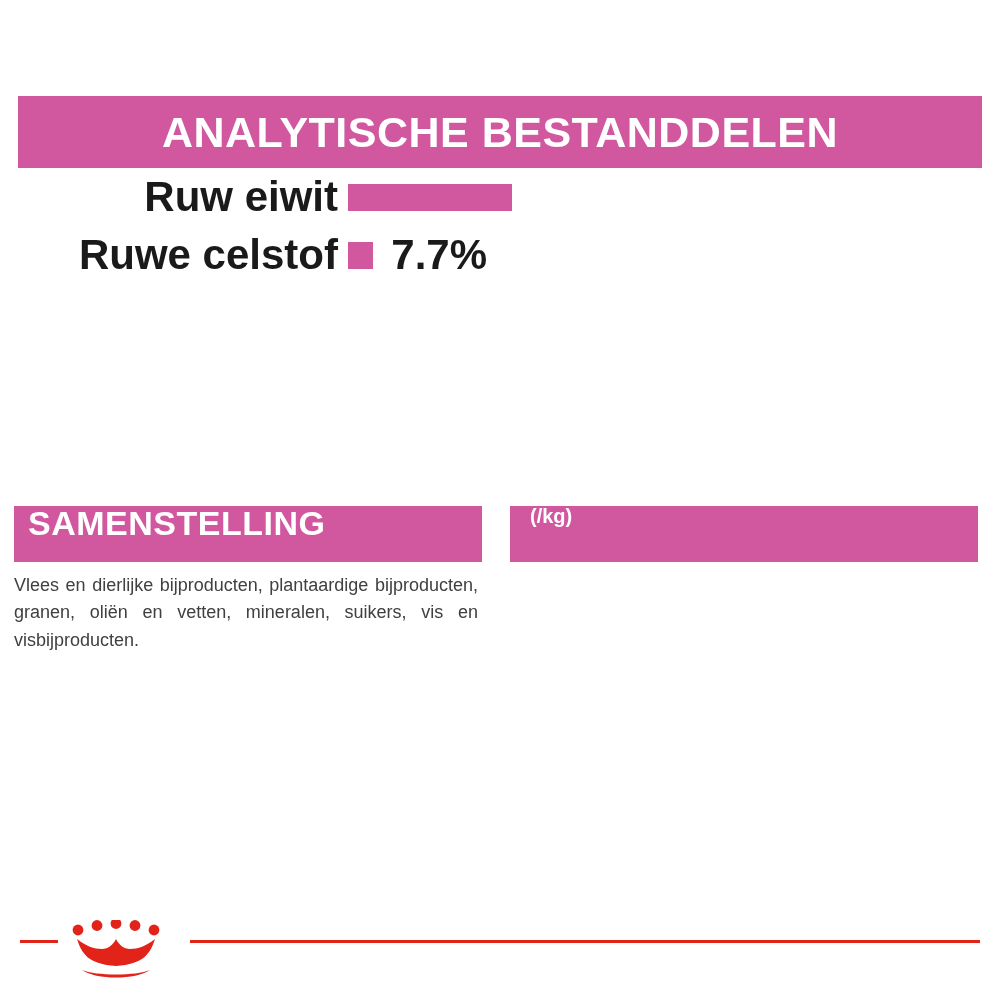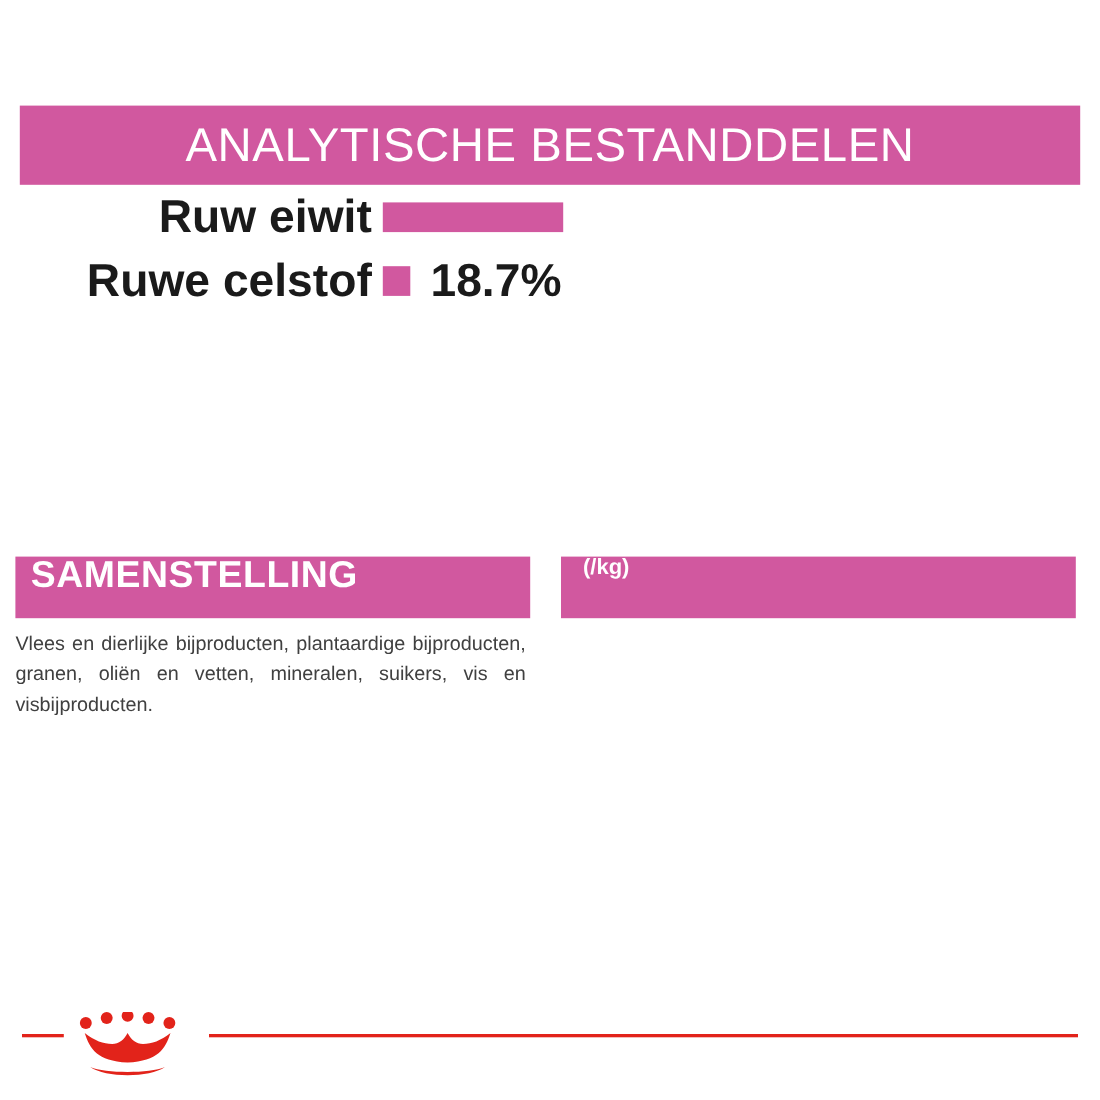--- a/index.html
+++ b/index.html
@@ -32,21 +32,21 @@
   }
 
   #analytical-banner {
     height: 72px;
     padding: 0 20px;
     justify-content: center;
   }
 
   #analytical-banner .banner-text {
     font-size: 43px;
-    font-weight: normal;
+    font-weight: bold;
     letter-spacing: 0.5px;
     line-height: 1;
     white-space: nowrap;
   }
 
   #nutrient-rows {
   }
 
   .nutrient-row {
     display: flex;
@@ -189,21 +189,21 @@
       <div class="nutrient-bar-wrap">
         <div class="nutrient-bar" style="width: 163.8px;"></div>
       </div>
     </div>
 
 
     <div class="nutrient-row">
       <div class="nutrient-label">Ruwe celstof</div>
       <div class="nutrient-bar-wrap">
         <div class="nutrient-bar" style="width: 25.35px;"></div>
-        <div class="nutrient-value">18.7%</div>
+        <div class="nutrient-value">7.7%</div>
       </div>
     </div>
 
   </div>
 </div>
 
 <div id="panels">
 
   <div class="panel" id="panel-composition">
     <div class="panel-banner">

